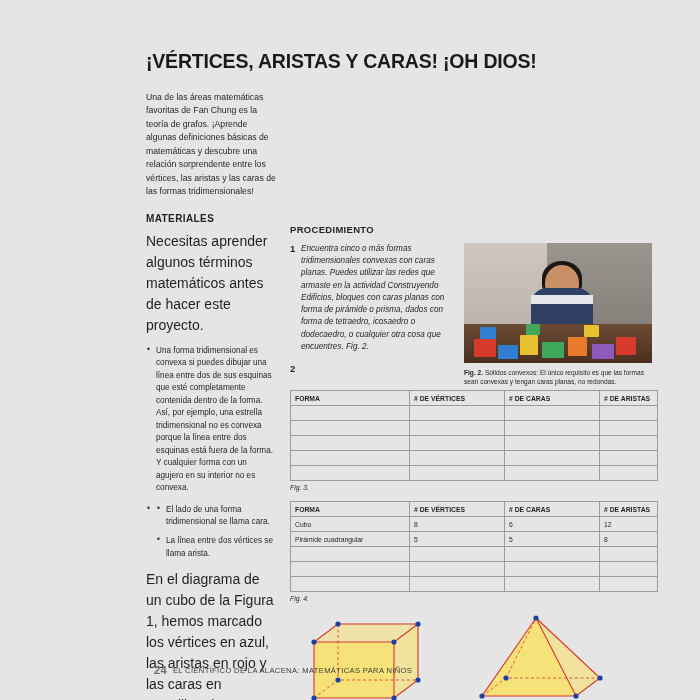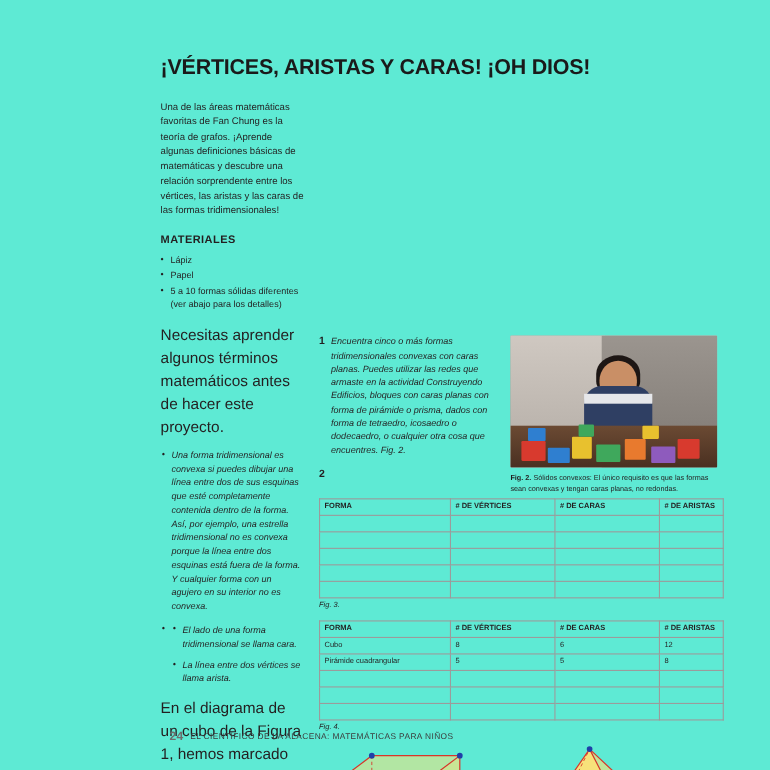--- a/index.html
+++ b/index.html
@@ -4,21 +4,21 @@
 <style>
   html, body {
     margin: 0;
     padding: 0;
     background: #ffffff;
   }
   .page {
     position: relative;
     width: 700px;
     height: 700px;
-    background: #5eead4;
+    background: #e5e5e5;
     font-family: "Liberation Sans", sans-serif;
     color: #231f20;
     overflow: hidden;
   }
   .content {
     position: absolute;
     left: 146px;
     top: 50px;
     width: 512px;
     height: 600px;
@@ -83,21 +83,20 @@
     list-style: none;
     margin: 0 0 9px 0;
     padding: 0;
   }
   ul.defs > li {
     position: relative;
     font-size: 8.2px;
     line-height: 1.52;
     padding-left: 10px;
     margin-bottom: 9px;
-    font-style: italic;
   }
   ul.defs > li::before {
     content: "•";
     position: absolute;
     left: 1px;
     top: -1px;
   }
   ul.defs ul {
     list-style: none;
     margin: 7px 0 0 0;
@@ -272,43 +271,39 @@
     <h1 class="title">¡VÉRTICES, ARISTAS Y CARAS! ¡OH DIOS!</h1>
 
     <div class="cols">
 
       <div class="col-left">
 
         <p class="intro">Una de las áreas matemáticas favoritas de Fan Chung es la teoría de grafos. ¡Aprende algunas definiciones básicas de matemáticas y descubre una relación sorprendente entre los vértices, las aristas y las caras de las formas tridimensionales!</p>
 
         <div class="sec-head">MATERIALES</div>
 
-        <ul class="plain">
-          <li>Lápiz</li>
-          <li>Papel</li>
-          <li>5 a 10 formas sólidas diferentes (ver abajo para los detalles)</li>
-        </ul>
 
         <p class="para">Necesitas aprender algunos términos matemáticos antes de hacer este proyecto.</p>
 
         <ul class="defs">
           <li>Una forma tridimensional es convexa si puedes dibujar una línea entre dos de sus esquinas que esté completamente contenida dentro de la forma. Así, por ejemplo, una estrella tridimensional no es convexa porque la línea entre dos esquinas está fuera de la forma. Y cualquier forma con un agujero en su interior no es convexa.</li>
           <li>
             <ul>
               <li>El lado de una forma tridimensional se llama cara.</li>
               <li>La línea entre dos vértices se llama arista.</li>
             </ul>
           </li>
         </ul>
 
         <p class="para">En el diagrama de un cubo de la Figura 1, hemos marcado los vértices en azul, las aristas en rojo y las caras en amarillo. Fig. 7.</p>
       </div>
 
       <div class="col-right">
 
+        <div class="proc-head">PROCEDIMIENTO</div>
 
         <div class="proc-row">
 
           <div class="proc-text">
             <div class="step">
               <span class="num">1</span>
               <span>Encuentra cinco o más formas tridimensionales convexas con caras planas. Puedes utilizar las redes que armaste en la actividad Construyendo Edificios, bloques con caras planas con forma de pirámide o prisma, dados con forma de tetraedro, icosaedro o dodecaedro, o cualquier otra cosa que encuentres. Fig. 2.</span>
             </div>
             <div class="step">
               <span class="num">2</span>

